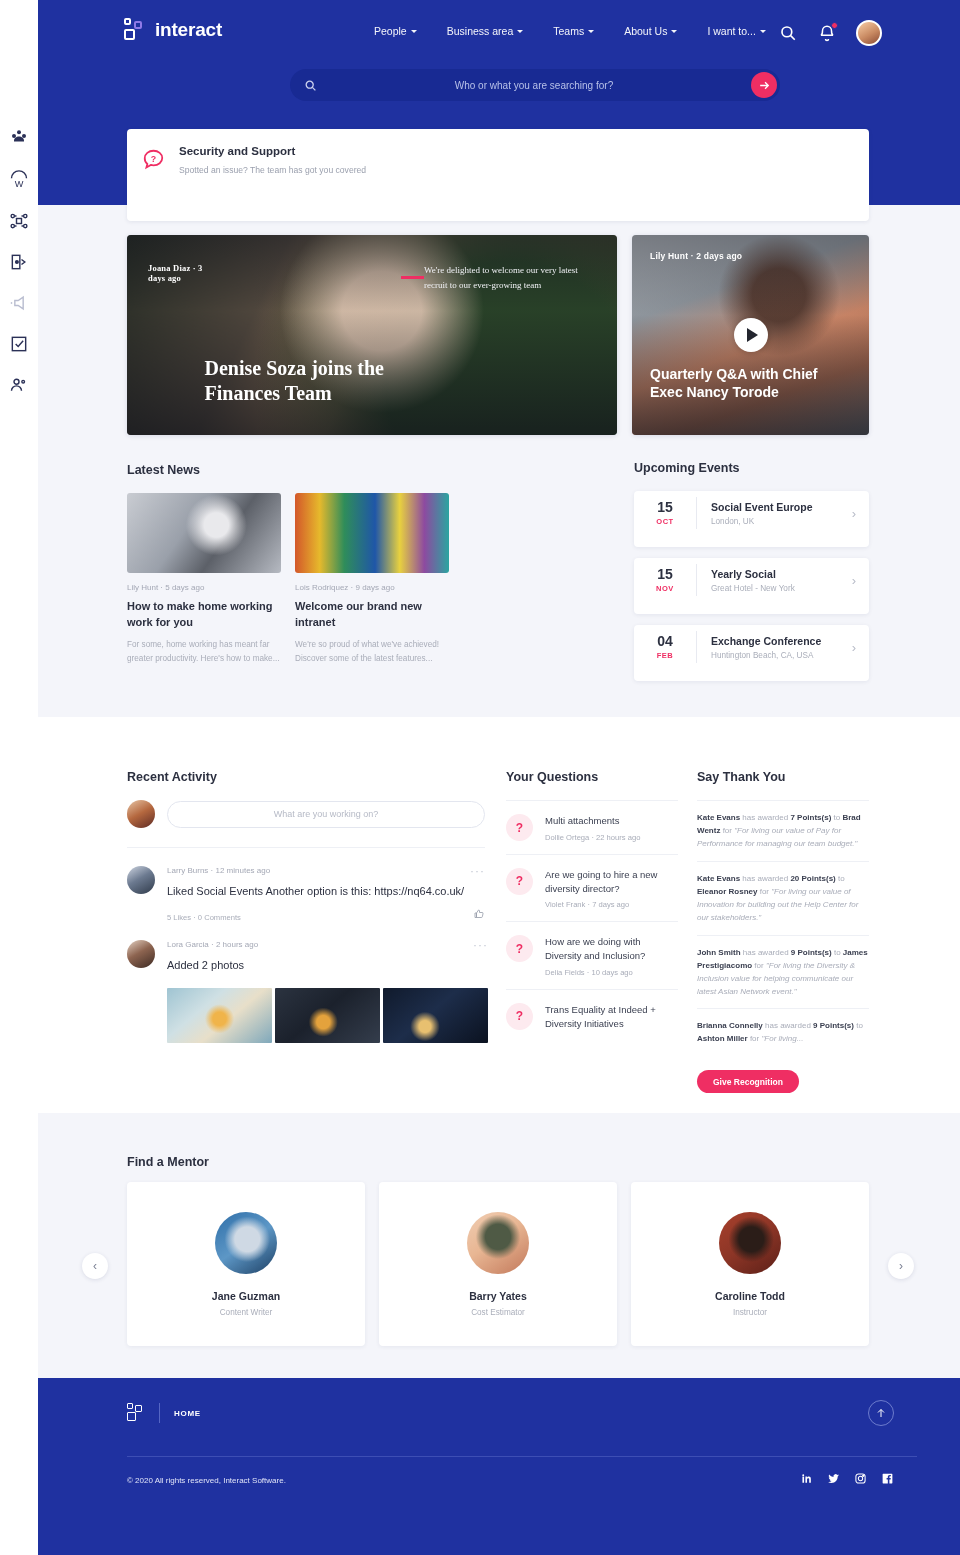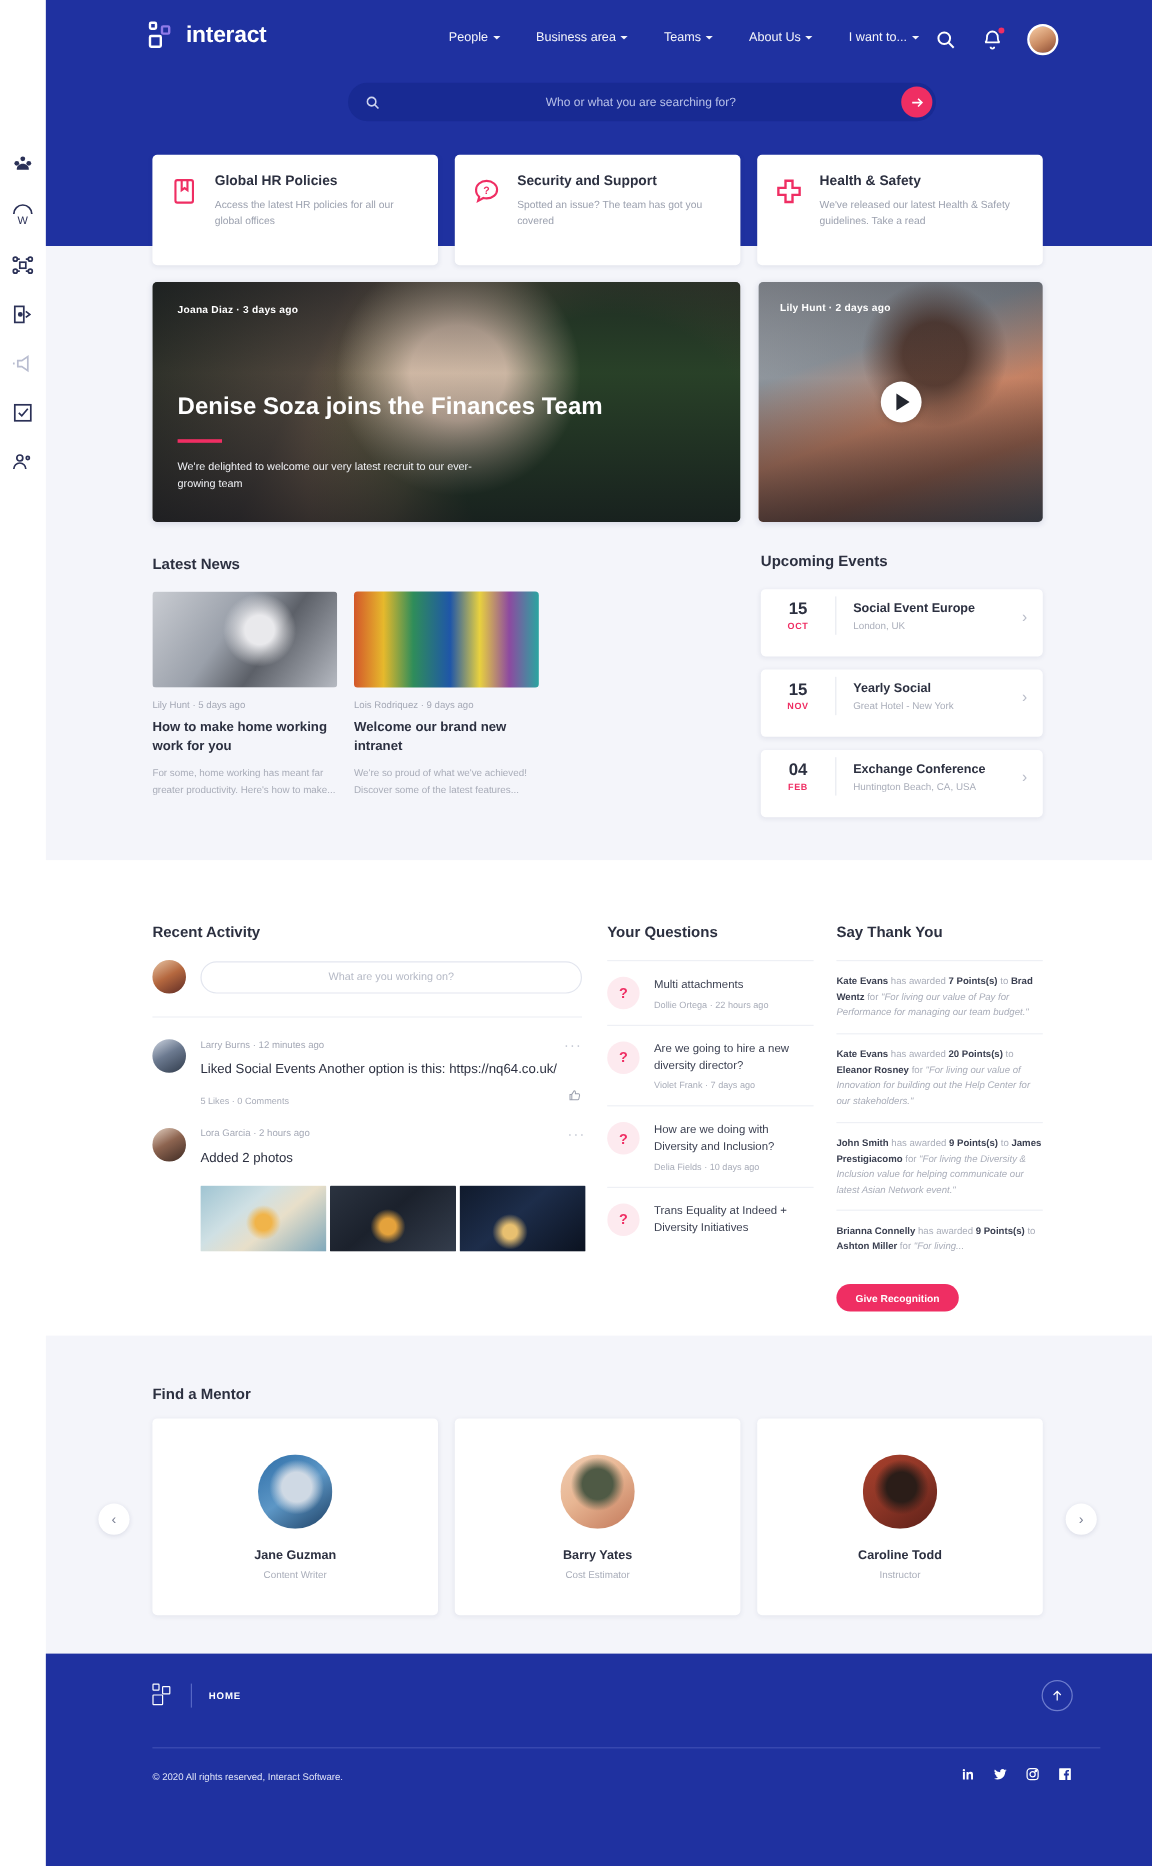--- a/index.html
+++ b/index.html
@@ -89,21 +89,21 @@
     box-shadow:0 1px 5px rgba(30,40,90,.13);
     background:
       radial-gradient(circle at 52% 38%, rgba(255,225,200,.95) 0 14%, rgba(0,0,0,0) 36%),
       radial-gradient(circle at 78% 75%, #2d4a2a 0 30%, rgba(0,0,0,0) 62%),
       linear-gradient(115deg,#2a3026 0%,#5b5043 28%,#c49a6f 50%,#8d6b4e 72%,#25351f 100%);
   }
   .hero-big::after {
     content:""; position:absolute; inset:0;
     background:linear-gradient(180deg, rgba(20,22,30,.55) 0%, rgba(20,22,30,.18) 38%, rgba(16,18,26,.72) 100%);
   }
-  .hero-big .inner { position:absolute; inset:0; z-index:2; padding:18px 21px; display:flex; flex-direction:column; }
+  .hero-big .inner { position:absolute; inset:0; z-index:2; padding:28px 21px; display:flex; flex-direction:row;font-family:Liberation Serif, serif; }
   .hero-meta { color:#ffffff; font-size:8.5px; font-weight:700; letter-spacing:.2px; }
   .hero-title { color:#fff; font-size:20px; font-weight:700; line-height:1.28; margin-top:auto; }
   .hero-rule { width:37px; height:3px; background:#ef2e63; margin:13px 0 13px; }
   .hero-sub { color:#f0f1f5; font-size:9px; line-height:1.62; max-width:250px; margin-bottom:6px; }
 
   .hero-small {
     position:relative; width:237px; height:200px; border-radius:4px; overflow:hidden;
     box-shadow:0 1px 5px rgba(30,40,90,.13);
     background:
       radial-gradient(circle at 62% 30%, rgba(90,60,48,.95) 0 13%, rgba(0,0,0,0) 30%),
@@ -388,69 +388,47 @@
       </div>
     </div>
   </div>
 
   <div class="section-grey1"></div>
 
   <div class="quicklinks">
     <div class="ql-card">
       <span class="ql-icon">
         <svg viewBox="0 0 24 24" fill="none" stroke="currentColor" stroke-width="1.7">
-            <rect x="5" y="3" width="14" height="18" rx="1.5"></rect>
-            <path d="M10 3v8l2.3-1.7L14.6 11V3"></path>
-          </svg>
-      </span>
-      <div>
-        <div class="ql-title">Global HR Policies</div>
-        <div class="ql-desc">Access the latest HR policies for all our global offices</div>
-      </div>
-    </div>
-    <div class="ql-card">
-      <span class="ql-icon">
-        <svg viewBox="0 0 24 24" fill="none" stroke="currentColor" stroke-width="1.7">
             <path d="M12 3.6c4.7 0 8.4 3.1 8.4 7s-3.7 7-8.4 7a10 10 0 0 1-2.6-.34L5.2 19.6l.9-3.3A6.8 6.8 0 0 1 3.6 10.6c0-3.9 3.7-7 8.4-7z"></path>
             <text x="12" y="14" font-size="8.5" fill="currentColor" stroke="none" text-anchor="middle" font-family="Liberation Sans" font-weight="bold">?</text>
           </svg>
       </span>
       <div>
         <div class="ql-title">Security and Support</div>
         <div class="ql-desc">Spotted an issue? The team has got you covered</div>
       </div>
     </div>
-    <div class="ql-card">
-      <span class="ql-icon">
-        <svg viewBox="0 0 24 24" fill="none" stroke="currentColor" stroke-width="1.9">
-            <path d="M9.2 3.5h5.6v5.7h5.7v5.6h-5.7v5.7H9.2v-5.7H3.5V9.2h5.7z"></path>
-          </svg>
-      </span>
-      <div>
-        <div class="ql-title">Health &amp; Safety</div>
-        <div class="ql-desc">We've released our latest Health &amp; Safety guidelines. Take a read</div>
-      </div>
-    </div>
   </div>
 
   <div class="hero-row">
     <div class="hero-big">
       <div class="inner">
         <div class="hero-meta">Joana Diaz · 3 days ago</div>
         <div class="hero-title">Denise Soza joins the Finances Team</div>
         <div class="hero-rule"></div>
         <div class="hero-sub">We're delighted to welcome our very latest recruit to our ever-growing team</div>
       </div>
     </div>
     <div class="hero-small">
       <div class="play-btn">
           <span class="tri"></span>
         </div>
       <div class="inner">
         <div class="hero-meta">Lily Hunt · 2 days ago</div>
+        <div class="hs-title">Quarterly Q&amp;A with Chief Exec Nancy Torode</div>
       </div>
     </div>
   </div>
 
   <div class="news-col">
     <div class="sec-title">Latest News</div>
     <div class="news-grid">
       <div class="news-card">
         <div class="news-thumb nt2"></div>
         <div class="news-meta">Lily Hunt  ·  5 days ago</div>

